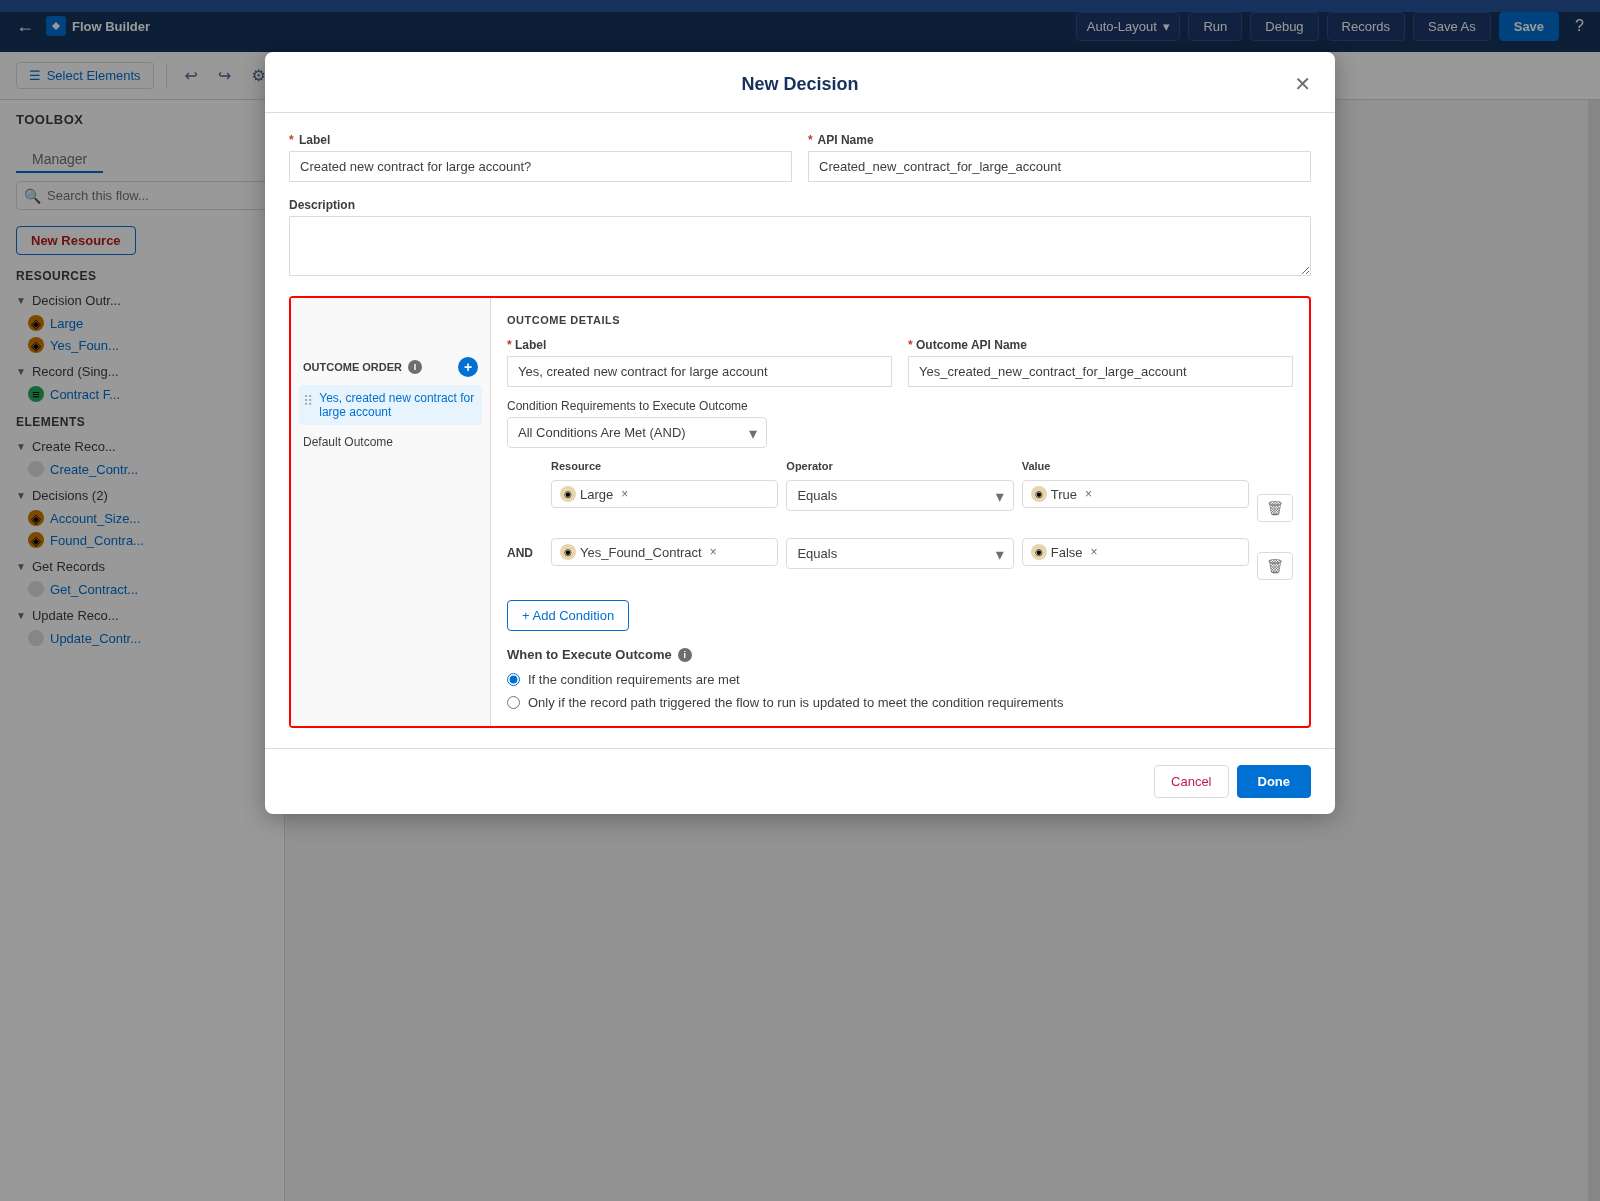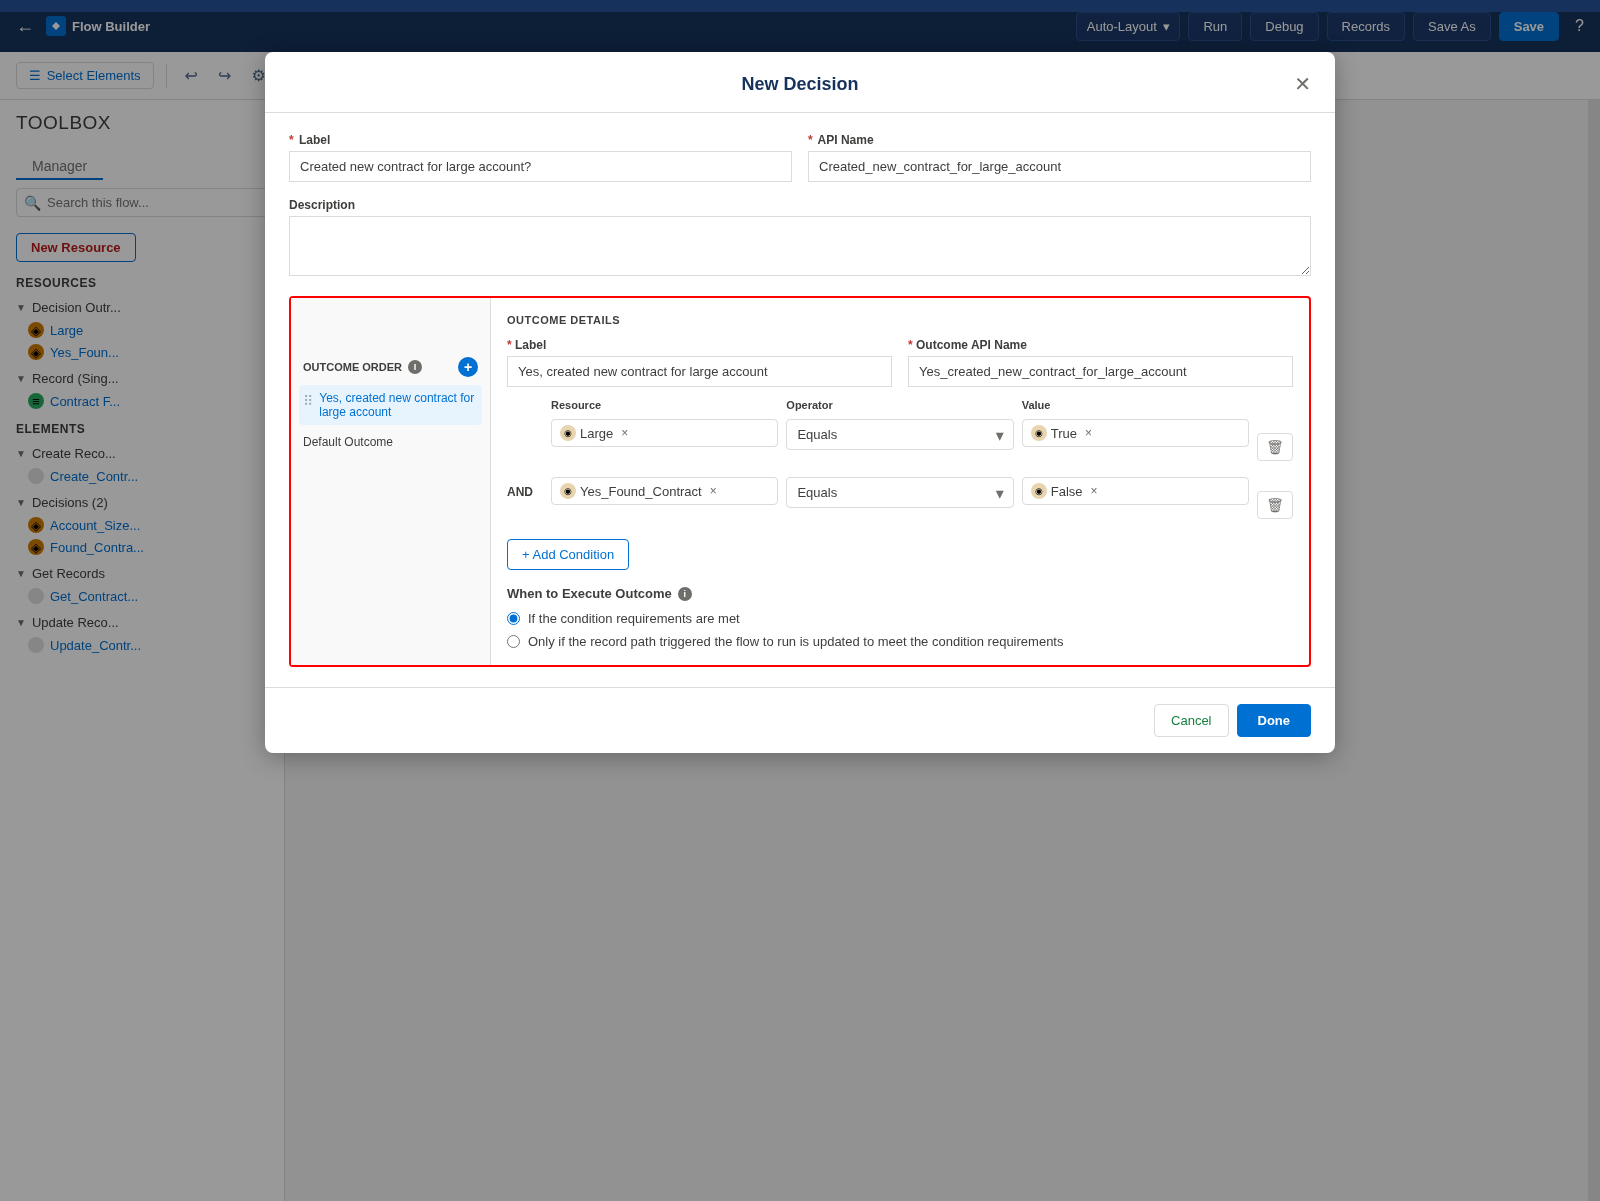--- a/index.html
+++ b/index.html
@@ -36,21 +36,21 @@
       gap: 8px;
     }
     .toolbar-btn { background: #fff; border: 1px solid #dddbda; color: #0070d2; padding: 5px 12px; border-radius: 4px; cursor: pointer; font-size: 13px; display: flex; align-items: center; gap: 6px; }
     .toolbar-icon-btn { background: none; border: none; color: #54698d; font-size: 16px; cursor: pointer; padding: 4px 6px; border-radius: 4px; }
 
     
     .main-layout { display: flex; height: calc(1201px - 100px); }
 
     
     .sidebar { width: 285px; background: #fff; border-right: 1px solid #dddbda; padding: 0; flex-shrink: 0; overflow-y: auto; }
-    .sidebar-section-title { font-size: 19px; font-weight: 400; color: #3e3e3c; padding: 12px 16px 8px; text-transform: uppercase; letter-spacing: 0.5px; }
+    .sidebar-section-title { font-size: 13px; font-weight: 700; color: #3e3e3c; padding: 12px 16px 8px; text-transform: uppercase; letter-spacing: 0.5px; }
     .sidebar-tab { padding: 8px 16px 4px; border-bottom: 2px solid #0070d2; display: inline-block; font-size: 14px; font-weight: 400; color: #737373; margin: 8px 16px 0; }
     .sidebar-search { margin: 8px 16px; position: relative; }
     .sidebar-search input { width: 100%; border: 1px solid #dddbda; border-radius: 4px; padding: 6px 10px 6px 30px; font-size: 13px; color: #3e3e3c; }
     .sidebar-search-icon { position: absolute; left: 8px; top: 50%; transform: translateY(-50%); color: #706e6b; font-size: 14px; }
     .new-resource-btn { margin: 8px 16px; border: 1px solid #0070d2; color: #b91c1c; background: #fff; padding: 6px 14px; border-radius: 4px; cursor: pointer; font-size: 13px; font-weight: 600; }
     .sidebar-category { padding: 6px 16px; font-size: 12px; font-weight: 700; color: #3e3e3c; text-transform: uppercase; letter-spacing: 0.5px; }
     .sidebar-group { margin-bottom: 4px; }
     .sidebar-group-header { display: flex; align-items: center; gap: 6px; padding: 4px 16px; cursor: pointer; font-size: 13px; color: #3e3e3c; }
     .sidebar-group-header .chevron { font-size: 10px; color: #706e6b; }
     .sidebar-item { display: flex; align-items: center; gap: 6px; padding: 3px 16px 3px 28px; font-size: 13px; }
@@ -125,21 +125,21 @@
     
     .execute-section { margin-top: 16px; }
     .execute-title { font-size: 13px; font-weight: 700; color: #3e3e3c; display: flex; align-items: center; gap: 6px; margin-bottom: 10px; }
     .execute-info { width: 14px; height: 14px; border-radius: 50%; background: #706e6b; color: #fff; font-size: 9px; display: inline-flex; align-items: center; justify-content: center; cursor: pointer; }
     .radio-group { display: flex; flex-direction: column; gap: 8px; }
     .radio-item { display: flex; align-items: center; gap: 8px; font-size: 13px; color: #3e3e3c; }
     .radio-item input[type="radio"] { accent-color: #0070d2; }
 
     
     .modal-footer { padding: 16px 24px; border-top: 1px solid #dddbda; display: flex; justify-content: flex-end; gap: 8px; }
-    .btn-cancel { background: #fff; border: 1px solid #dddbda; color: #15803d; padding: 8px 16px; border-radius: 4px; cursor: pointer; font-size: 13px; }
+    .btn-cancel { background: #fff; border: 1px solid #dddbda; color: #be185d; padding: 8px 16px; border-radius: 4px; cursor: pointer; font-size: 13px; }
     .btn-done { background: #0070d2; border: 1px solid #0070d2; color: #fff; padding: 8px 20px; border-radius: 4px; cursor: pointer; font-size: 13px; font-weight: 600; }
 
     
     .canvas-inner { position: relative; width: 100%; height: 100%; }
     .flow-plus-btn { width: 28px; height: 28px; border-radius: 50%; background: #fff; border: 2px solid #888; display: flex; align-items: center; justify-content: center; font-size: 16px; color: #888; cursor: pointer; }
 
     .toolbar-separator { width: 1px; height: 24px; background: #dddbda; margin: 0 4px; }
   </style>
 </head>
 <body>
@@ -364,20 +364,30 @@
             <div class="outcome-form-group">
               <label>
                 <span class="required">*</span>
                 <span>Outcome API Name</span>
               </label>
               <input type="text" class="form-control" value="Yes_created_new_contract_for_large_account" style="">
             </div>
           </div>
 
           
+          <div class="condition-req">
+            <label>Condition Requirements to Execute Outcome</label>
+            <div class="select-wrapper" style="width:260px;">
+              <select class="select-control">
+                <option>All Conditions Are Met (AND)</option>
+                <option>Any Condition Is Met (OR)</option>
+                <option>Custom Condition Logic Is Met</option>
+              </select>
+            </div>
+          </div>
 
           
           <div style="display:flex;gap:8px;padding:0 0 4px 44px;">
             <div style="flex:1;font-size:11px;color:#3e3e3c;font-weight:600;">Resource</div>
             <div style="flex:1;font-size:11px;color:#3e3e3c;font-weight:600;">Operator</div>
             <div style="flex:1;font-size:11px;color:#3e3e3c;font-weight:600;">Value</div>
             <div style="width:36px;"></div>
           </div>
 
           

